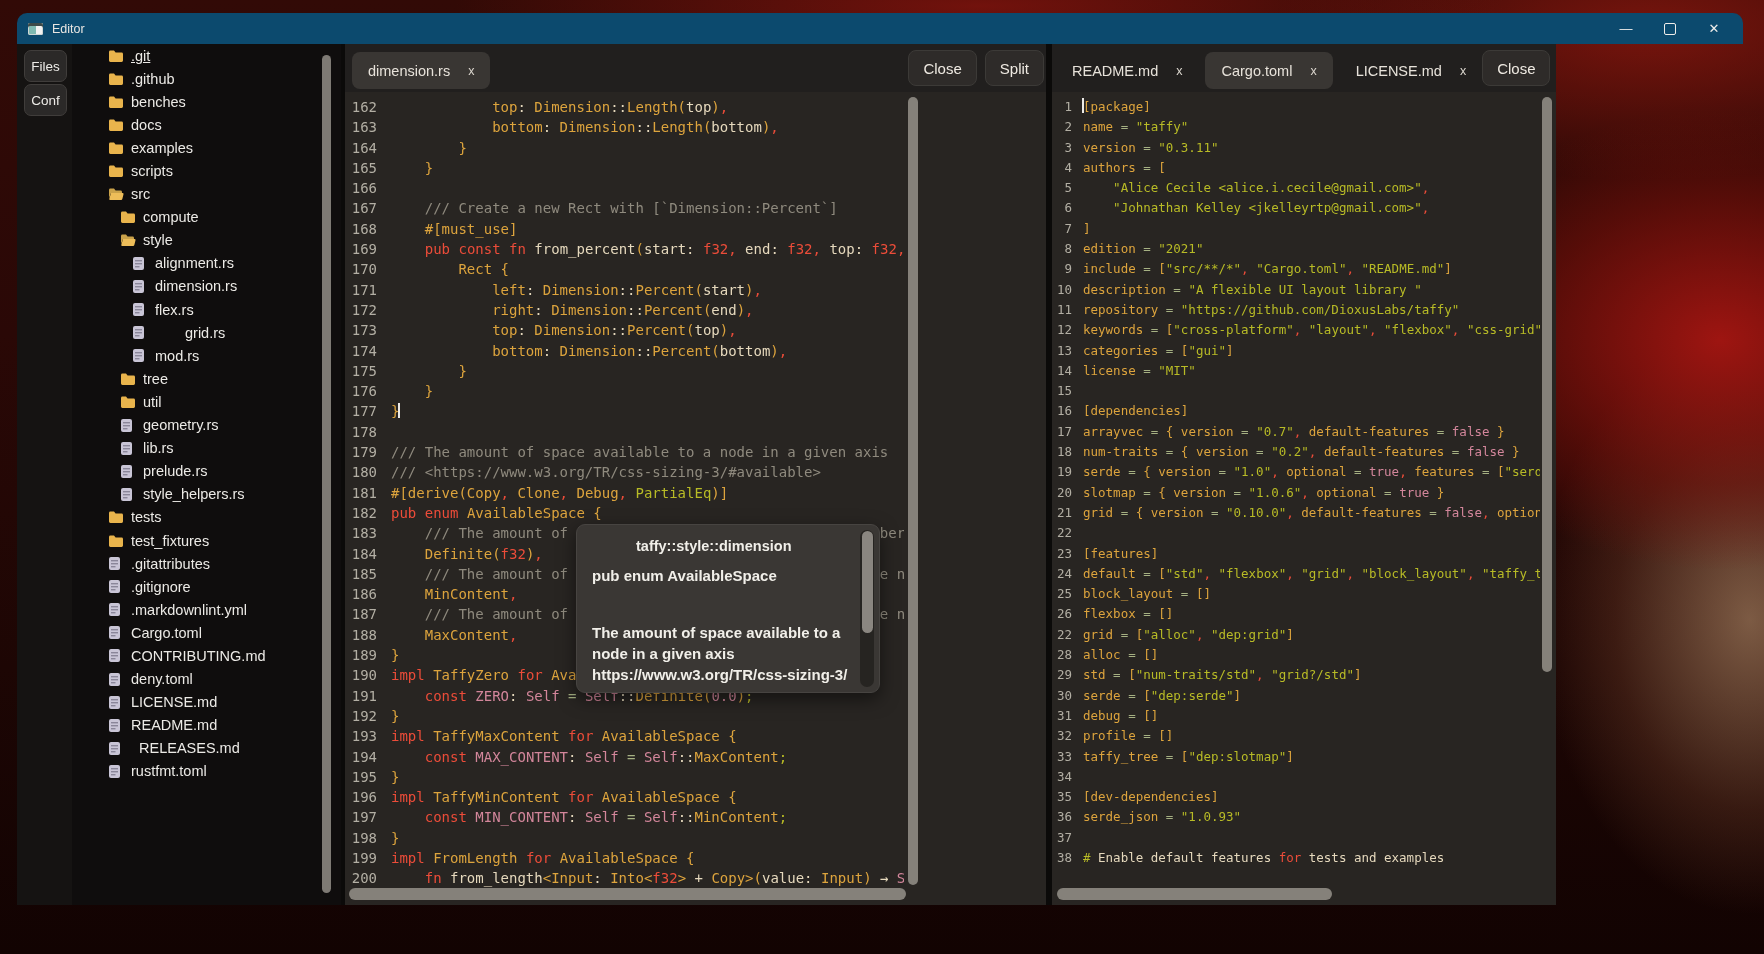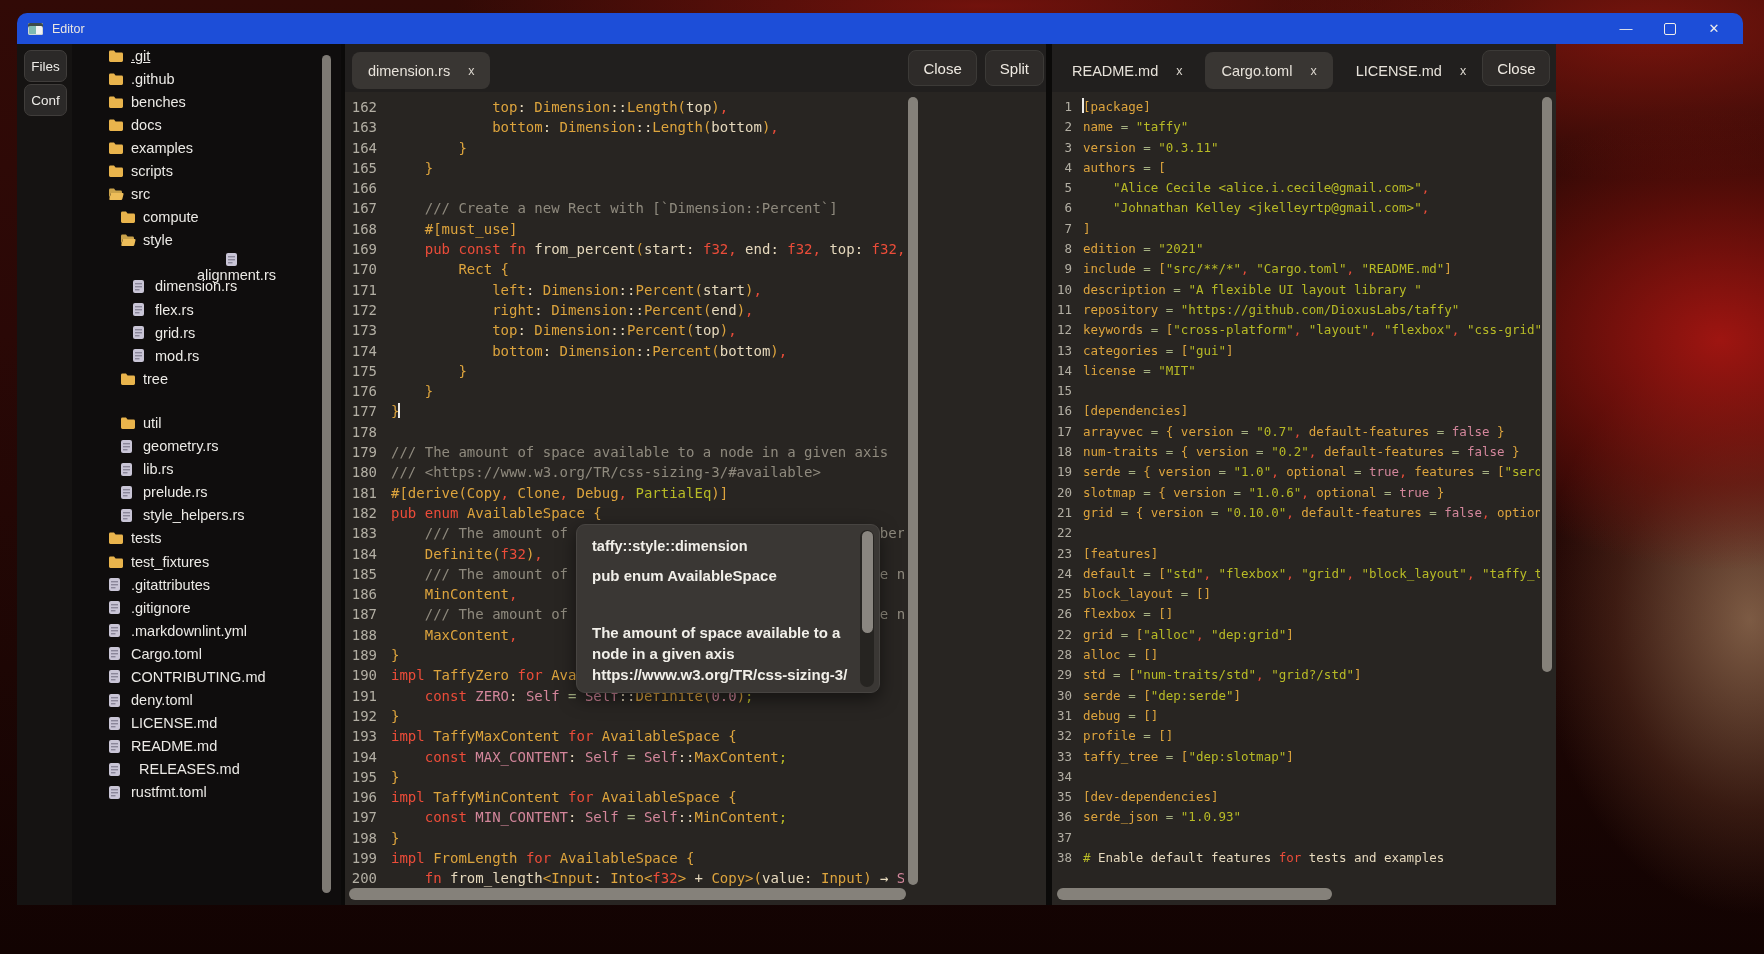--- a/index.html
+++ b/index.html
@@ -8,21 +8,21 @@
     font-family:"Liberation Sans",sans-serif;
     background:
       radial-gradient(420px 320px at 1720px 340px, #9e1511 0%, rgba(120,16,10,0.55) 45%, rgba(60,8,6,0) 72%),
       radial-gradient(300px 420px at 1750px 620px, rgba(201,160,120,0.55) 0%, rgba(150,90,60,0.25) 45%, rgba(60,10,8,0) 70%),
       radial-gradient(700px 90px at 980px 6px, rgba(130,20,14,0.8), rgba(60,8,6,0) 75%),
       radial-gradient(500px 200px at 1650px 30px, rgba(150,25,16,0.7), rgba(60,8,6,0) 75%),
       linear-gradient(180deg,#320a06 0%,#2a0806 35%,#1d0604 70%,#120302 100%);
   }
   .window{position:absolute;left:17px;top:13px;width:1726px;height:924px;}
   .bodybg{position:absolute;left:0;top:31px;width:1522px;bottom:32px;background:#0b0a09;}
-  .titlebar{position:absolute;left:0;top:0;right:0;height:31px;background:#1d4ed8;border-radius:10px 10px 0 0;display:flex;align-items:center;}
+  .titlebar{position:absolute;left:0;top:0;right:0;height:31px;background:#0c4a6e;border-radius:10px 10px 0 0;display:flex;align-items:center;}
   .app-icon{width:15px;height:12px;margin-left:11px;border-radius:2px;background:linear-gradient(90deg,#7fb9b1 0 55%,#f2f2f2 55% 100%);box-shadow:inset 0 3px 0 #3d4a49, inset 0 0 0 1px #cfd6d4;}
   .app-title{margin-left:9px;font-size:12.5px;color:#e9e6e2;}
   .win-controls{margin-left:auto;display:flex;align-items:center;gap:14px;margin-right:14px;}
   .win-btn{width:30px;height:24px;display:flex;align-items:center;justify-content:center;color:#efedea;font-size:13px;cursor:default;}
   .maxbox{width:10px;height:10px;border:1.6px solid #efedea;border-radius:2px;}
   .statusbar{position:absolute;left:0;right:0;bottom:0;height:32px;background:#1c1a18;border-radius:0 0 10px 10px;display:flex;align-items:center;color:#d8d5cf;font-size:14px;}
   .statusbar .pos{margin-left:58px;}
   .statusbar .lsp{margin-left:14px;}
 
   .toolcol{position:absolute;left:0;top:31px;width:55px;bottom:32px;background:#151312;}
@@ -62,21 +62,21 @@
 
   .vsb{position:absolute;width:10px;border-radius:5px;background:#85817a;}
   .hsb{position:absolute;height:12px;border-radius:6px;background:#85817a;}
   .mid-vsb{left:891px;top:84px;height:788px;}
   .mid-hsb{left:332px;top:875px;width:557px;}
   .right-vsb{left:1525px;top:84px;height:575px;}
   .right-hsb{left:1040px;top:875px;width:275px;}
 
   .tooltip{position:absolute;left:576px;top:524px;width:302px;height:167px;background:#3a3734;border:1px solid #474441;border-radius:9px;box-shadow:0 6px 18px rgba(0,0,0,.5);z-index:20;color:#f1efe9;}
   .tooltip .inner{position:absolute;left:15px;top:10px;width:258px;}
-  .tt-path{font-size:14.5px;font-weight:bold;margin-top:3px;}
+  .tt-path{font-size:14.5px;font-weight:bold;margin-top:3px;margin-left:44px;}
   .tt-sig{font-size:15px;font-weight:bold;margin-top:13px;}
   .tt-desc{font-size:15px;font-weight:bold;margin-top:38px;line-height:21px;width:262px;}
   .tt-link{font-size:15px;font-weight:bold;line-height:21px;word-break:break-all;}
   .tt-track{position:absolute;right:5px;top:5px;width:14px;bottom:5px;background:#262421;border-radius:7px;}
   .tt-thumb{position:absolute;left:1.5px;top:1px;width:11px;height:102px;background:#8a8680;border-radius:6px;}
 </style>
 </head>
 <body>
 
 <div class="window">
@@ -167,21 +167,21 @@
       </div>
       <div class="trow" style="padding-left: 48px;">
         <span class="ticon">
           <svg width="16" height="14" viewBox="0 0 16 14">
             <path d="M1 3 q0-1.4 1.4-1.4 h3.6 l1.6 1.9 h5 q1.4 0 1.4 1.4 v1 H3 L1 11 z" fill="#caa24a"></path>
             <path d="M3 6 h11.5 q1.3 0 1 1.2 l-1.1 4.6 Q14.2 13 13 13 H2.2 Q1 13 1.3 11.8 z" fill="#edbd59"></path>
           </svg>
         </span>
         <span>style</span>
       </div>
-      <div class="trow" style="padding-left: 60px; flex-direction: column;">
+      <div class="trow" style="padding-left: 60px;">
         <span class="ticon">
           <svg width="13" height="15" viewBox="0 0 13 15">
             <rect x="1" y="1" width="11" height="13" rx="2" fill="#c9c5d6"></rect>
             <rect x="3" y="4" width="7" height="1.4" fill="#8a8699"></rect>
             <rect x="3" y="7" width="7" height="1.4" fill="#8a8699"></rect>
             <rect x="3" y="10" width="4.5" height="1.4" fill="#8a8699"></rect>
           </svg>
         </span>
         <span>alignment.rs</span>
       </div>
@@ -200,51 +200,51 @@
         <span class="ticon">
           <svg width="13" height="15" viewBox="0 0 13 15">
             <rect x="1" y="1" width="11" height="13" rx="2" fill="#c9c5d6"></rect>
             <rect x="3" y="4" width="7" height="1.4" fill="#8a8699"></rect>
             <rect x="3" y="7" width="7" height="1.4" fill="#8a8699"></rect>
             <rect x="3" y="10" width="4.5" height="1.4" fill="#8a8699"></rect>
           </svg>
         </span>
         <span>flex.rs</span>
       </div>
+      <div class="trow" style="padding-left: 60px; gap: 30px;">
+        <span class="ticon">
+          <svg width="13" height="15" viewBox="0 0 13 15">
+            <rect x="1" y="1" width="11" height="13" rx="2" fill="#c9c5d6"></rect>
+            <rect x="3" y="4" width="7" height="1.4" fill="#8a8699"></rect>
+            <rect x="3" y="7" width="7" height="1.4" fill="#8a8699"></rect>
+            <rect x="3" y="10" width="4.5" height="1.4" fill="#8a8699"></rect>
+          </svg>
+        </span>
+        <span>grid.rs</span>
+      </div>
       <div class="trow" style="padding-left: 60px;">
         <span class="ticon">
           <svg width="13" height="15" viewBox="0 0 13 15">
             <rect x="1" y="1" width="11" height="13" rx="2" fill="#c9c5d6"></rect>
             <rect x="3" y="4" width="7" height="1.4" fill="#8a8699"></rect>
             <rect x="3" y="7" width="7" height="1.4" fill="#8a8699"></rect>
             <rect x="3" y="10" width="4.5" height="1.4" fill="#8a8699"></rect>
           </svg>
         </span>
-        <span>grid.rs</span>
-      </div>
-      <div class="trow" style="padding-left: 60px;">
-        <span class="ticon">
-          <svg width="13" height="15" viewBox="0 0 13 15">
-            <rect x="1" y="1" width="11" height="13" rx="2" fill="#c9c5d6"></rect>
-            <rect x="3" y="4" width="7" height="1.4" fill="#8a8699"></rect>
-            <rect x="3" y="7" width="7" height="1.4" fill="#8a8699"></rect>
-            <rect x="3" y="10" width="4.5" height="1.4" fill="#8a8699"></rect>
-          </svg>
-        </span>
         <span>mod.rs</span>
       </div>
       <div class="trow" style="padding-left: 48px;">
         <span class="ticon">
           <svg width="16" height="14" viewBox="0 0 16 14">
             <path d="M1 3 q0-1.4 1.4-1.4 h3.6 l1.6 1.9 h6 q1.4 0 1.4 1.4 v6.7 q0 1.4-1.4 1.4 H2.4 Q1 13 1 11.6 z" fill="#e9b44c"></path>
           </svg>
         </span>
         <span>tree</span>
       </div>
-      <div class="trow" style="padding-left: 48px; margin-top: 21px;">
+      <div class="trow" style="padding-left: 48px;">
         <span class="ticon">
           <svg width="16" height="14" viewBox="0 0 16 14">
             <path d="M1 3 q0-1.4 1.4-1.4 h3.6 l1.6 1.9 h6 q1.4 0 1.4 1.4 v6.7 q0 1.4-1.4 1.4 H2.4 Q1 13 1 11.6 z" fill="#e9b44c"></path>
           </svg>
         </span>
         <span>util</span>
       </div>
       <div class="trow" style="padding-left: 48px;">
         <span class="ticon">
           <svg width="13" height="15" viewBox="0 0 13 15">

